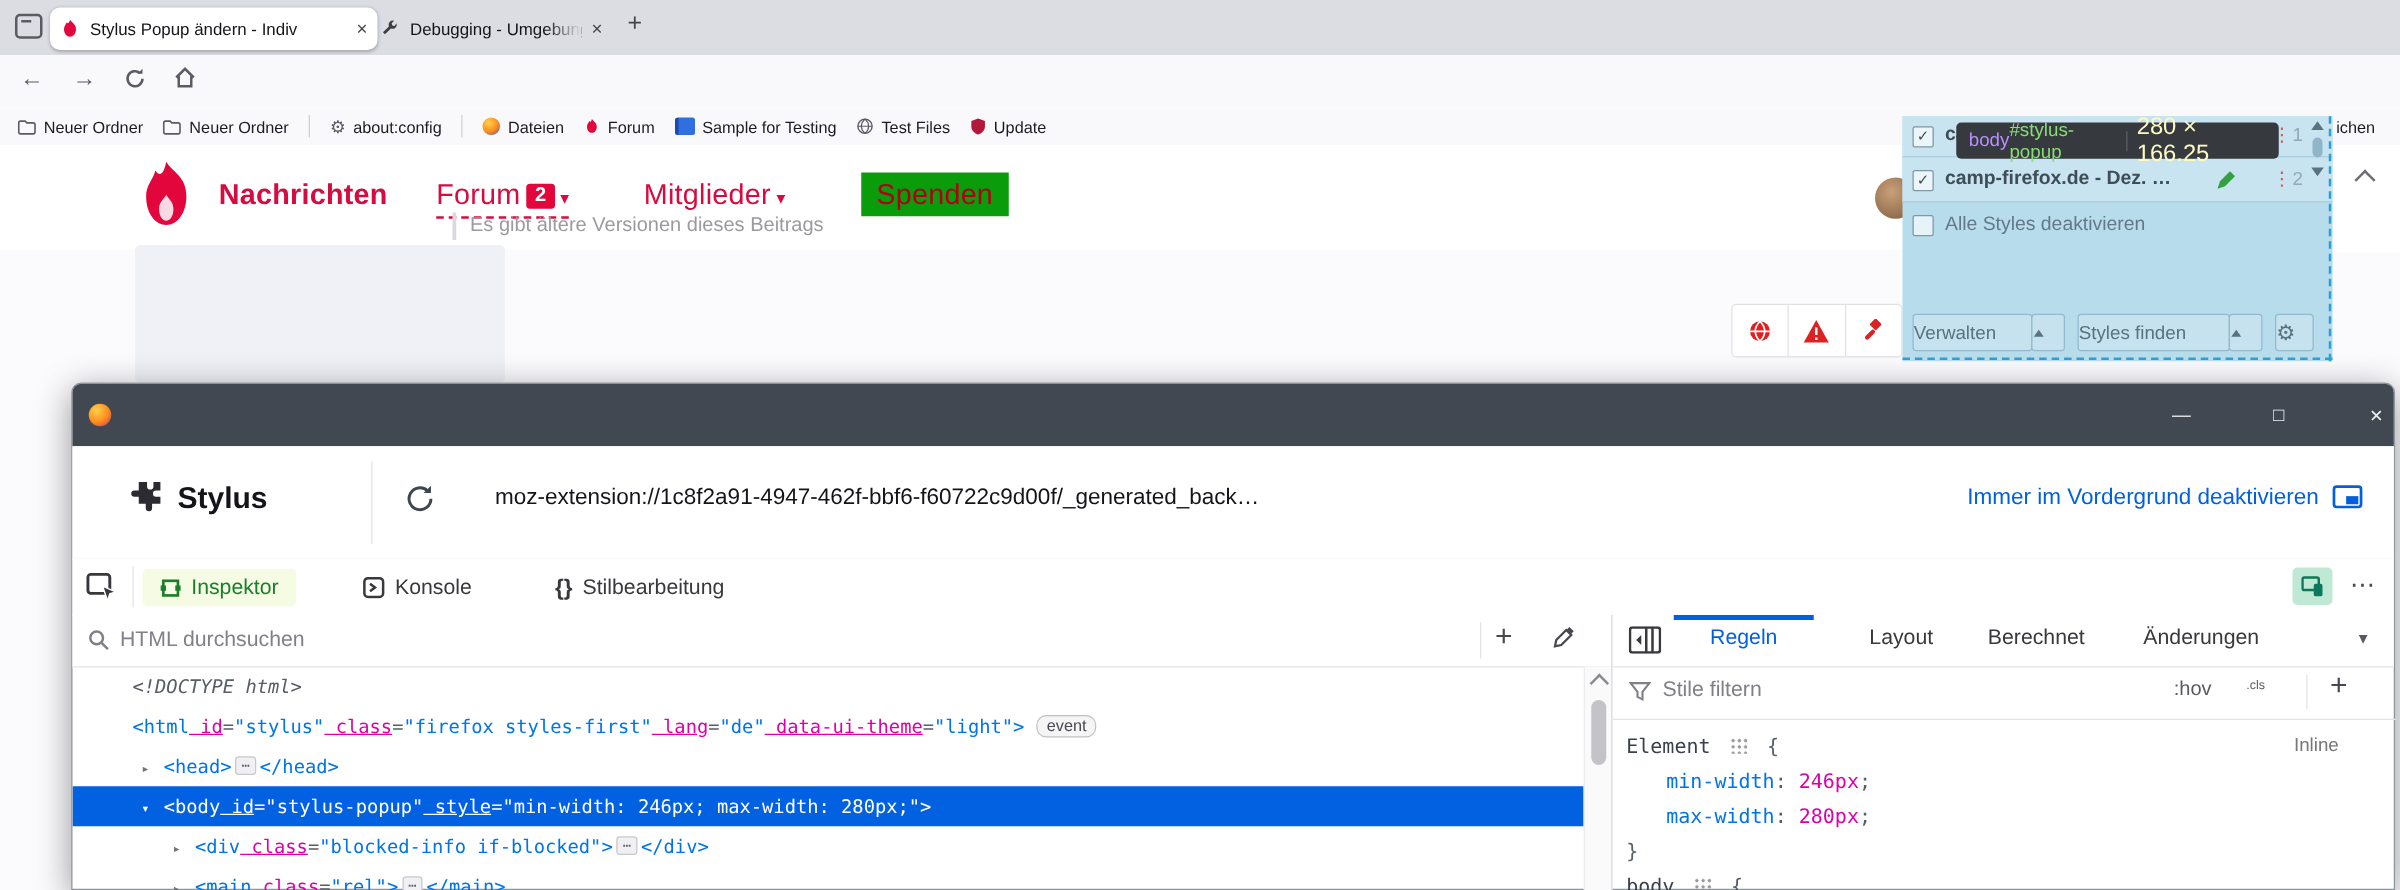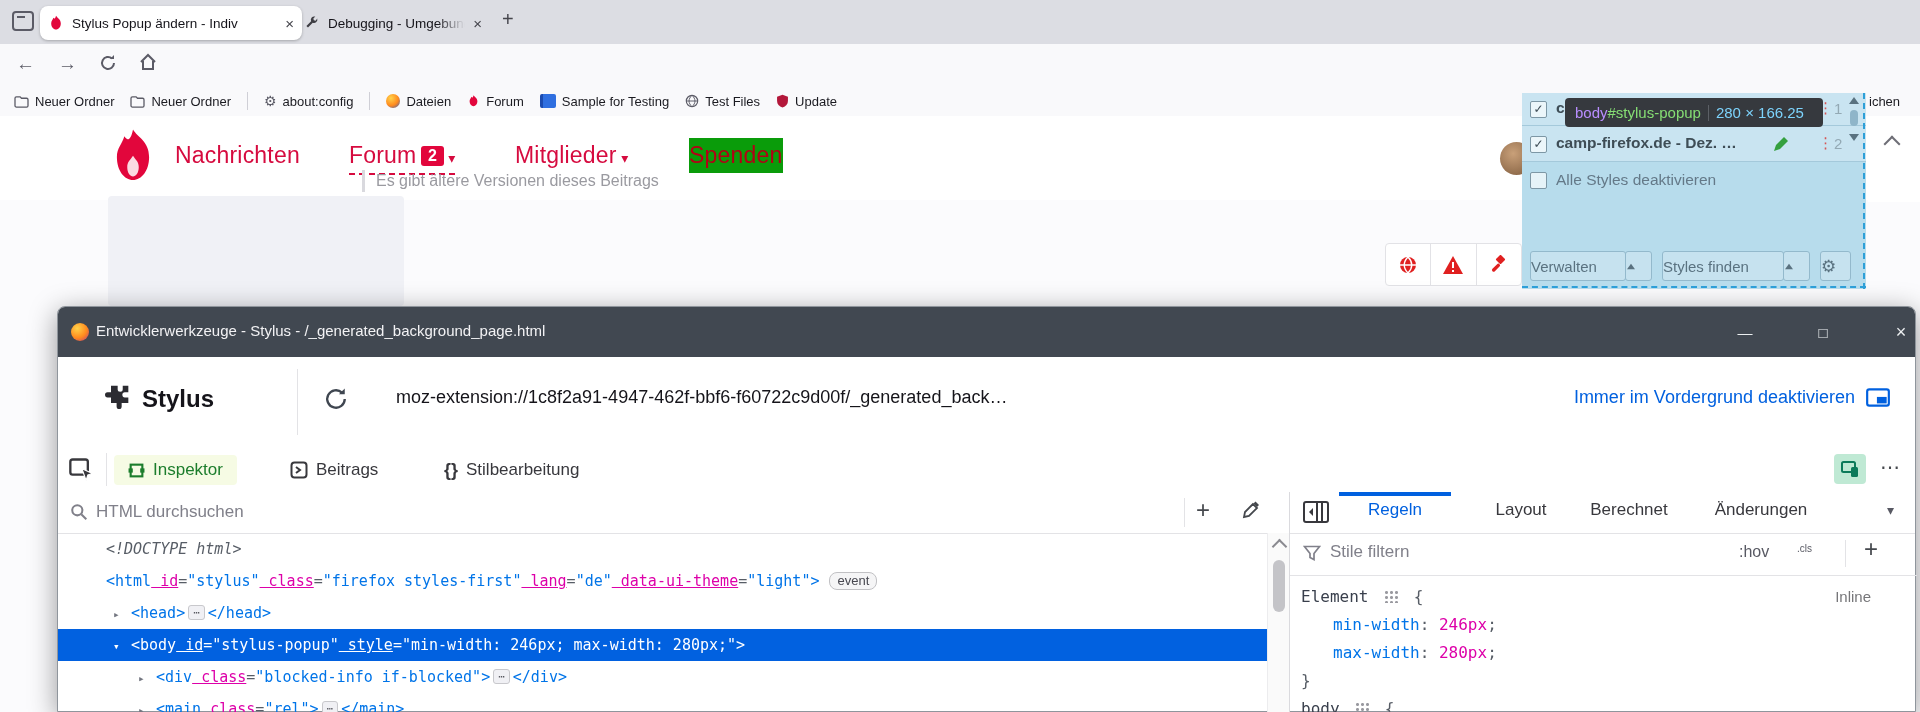--- a/index.html
+++ b/index.html
@@ -241,31 +241,31 @@
       </span>
     <span class="abs" style="left:1869px;top:8px;font-size:13px;color:#1b1b21;">ichen</span>
   </div>
 
   <div class="abs" style="left:0;top:116px;width:1920px;height:596px;background:#fff;">
     <div class="abs" style="left:0;top:84px;width:1920px;height:512px;background:#fbfbfd;"></div>
     <svg class="abs" style="left:110px;top:12px;" width="46" height="58" viewBox="0 0 40 50">
         <path d="M20 1c4 7 14 10 14 24 0 12-6.5 20-14 20S6 37 6 25C6 17 10.5 14 12.5 7 15 11 18 11 20 1z" fill="#e2063c"></path>
         <path d="M20 24c2.5 4 5 5 5 10s-2.5 8-5 8-5-3-5-8 2.5-6 5-10z" fill="#fff" opacity=".85"></path>
       </svg>
-    <span class="abs fnav" style="left:175px;top:26px;">Nachrichten</span>
+    <span class="abs fnav" style="left:175px;top:26px;font-weight:bold;">Nachrichten</span>
     <span class="abs" style="left:349px;top:26px;border-bottom:2px dashed #d60b3f;padding-bottom:4px;">
       <span class="fnav">Forum</span>
       <span class="badge2">2</span>
       <span class="fcaret">▾</span>
     </span>
     <span class="abs" style="left:515px;top:26px;">
       <span class="fnav">Mitglieder</span>
       <span class="fcaret">▾</span>
     </span>
-    <span class="abs" style="left:689px;top:22px;background:#0a9c0a;padding:4px 0;">
+    <span class="abs" style="left:689px;top:22px;background:#0a9c0a;padding:4px 12px;">
       <span class="fnav" style="color:#b30016;">Spenden</span>
     </span>
     <div class="abs" style="left:1500px;top:26px;width:33px;height:33px;border-radius:50%;background:radial-gradient(circle at 40% 35%,#c9a079,#7d5a3c);"></div>
 
     <div class="abs" style="left:362px;top:54px;width:3px;height:22px;background:#d9d9de;"></div>
     <span class="abs" style="left:376px;top:56px;font-size:16px;color:#9a9aa0;">Es gibt ältere Versionen dieses Beitrags</span>
 
     <div class="abs" style="left:108px;top:80px;width:296px;height:110px;background:#f0f1f6;border-radius:4px;"></div>
 
     <div class="abs" style="left:1385px;top:127px;width:135px;height:41px;display:flex;border:1px solid #e2e2e6;border-radius:4px;background:#fff;">
@@ -291,21 +291,20 @@
     </div>
 
     <div class="abs" style="left:1868px;top:6px;width:52px;height:80px;background:#fff;">
       <div style="width:10px;height:10px;border-left:2px solid #6e6e76;border-top:2px solid #6e6e76;transform:rotate(45deg);margin:16px 0 0 18px;"></div>
     </div>
   </div>
 
   <div class="dtwin">
     <div class="dt-titlebar">
       <div class="abs" style="left:13px;top:16px;width:18px;height:18px;border-radius:50%;background:radial-gradient(circle at 35% 30%,#ffd24a,#ff8a1e 55%,#b5337f);"></div>
-      <span class="dt-title">Entwicklerwerkzeuge - Stylus - /_generated_background_page.html</span>
       <span class="wctl" style="left:1672px;">—</span>
       <span class="wctl" style="left:1750px;">□</span>
       <span class="wctl" style="left:1828px;font-size:18px;">×</span>
     </div>
 
     <div class="dt-header">
       <svg class="abs" style="left:41px;top:26px;" width="32" height="32" viewBox="0 0 24 24">
           <path d="M9 2h5v2.6a1.9 1.9 0 0 0 3.8 0V2H22v5h-2.6a1.9 1.9 0 0 0 0 3.8H22V15h-5v2.6a1.9 1.9 0 0 1-3.8 0V15H9v-4.2H6.4a1.9 1.9 0 0 1 0-3.8H9z" fill="#2b2b31"></path>
         </svg>
       <span class="abs" style="left:84px;top:28px;font-size:24px;font-weight:bold;color:#15141a;">Stylus</span>
@@ -334,21 +333,21 @@
             <rect x="0.5" y="6" width="4" height="4" fill="#1c7d2c"></rect>
             <rect x="11.5" y="6" width="4" height="4" fill="#1c7d2c"></rect>
           </svg>
         <span>Inspektor</span>
       </div>
       <div class="dt-tool" style="left:232px;">
         <svg width="18" height="18" viewBox="0 0 18 18">
             <rect x="1.5" y="1.5" width="15" height="15" rx="3" stroke="#38383d" stroke-width="2" fill="none"></rect>
             <path d="M6 6l4 3-4 3" stroke="#38383d" stroke-width="2" fill="none"></path>
           </svg>
-        <span>Beitrags</span>
+        <span>Konsole</span>
       </div>
       <div class="dt-tool" style="left:386px;">
         <span style="font-weight:bold;font-size:18px;color:#38383d;">{}</span>
         <span>Stilbearbeitung</span>
       </div>
       <div class="abs" style="left:1776px;top:7px;width:32px;height:30px;background:#bfe9d4;border-radius:4px;display:flex;align-items:center;justify-content:center;">
         <svg width="18" height="18" viewBox="0 0 18 18">
             <rect x="1" y="2" width="13" height="10" rx="1.5" stroke="#0c7a5a" stroke-width="2" fill="none"></rect>
             <rect x="10" y="7" width="7" height="10" rx="1.5" fill="#0c7a5a"></rect>
           </svg>
@@ -438,21 +437,21 @@
     <div class="abs" style="left:326px;top:4px;">
       <div class="tri-up" style="margin-left:1px;"></div>
       <div style="width:8px;height:16px;background:#8fb5c9;border-radius:4px;margin:6px 0 0 2px;"></div>
       <div class="tri-up" style="transform:rotate(180deg);margin:8px 0 0 1px;"></div>
     </div>
 
     <div class="abs" style="left:43px;top:5px;width:258px;height:29px;background:#36393e;border-radius:4px;display:flex;align-items:center;padding:0 10px;gap:7px;box-sizing:border-box;z-index:5;">
       <span style="font-size:15px;color:#b98eff;">body</span>
         <span style="font-size:15px;color:#86de74;margin-left:-7px;">#stylus-popup</span>
       <span style="width:1px;height:16px;background:#5c6066;"></span>
-      <span style="font-size:15px;color:#7dd3fc;">280 × 166.25</span>
+      <span style="font-size:19px;color:#fef9c3;">280 × 166.25</span>
     </div>
     <div class="sprow" style="top:69px;height:36px;">
       <span class="chk" style="left:8px;top:10px;"></span>
       <span class="sptxt" style="position:absolute;left:34px;top:9px;">Alle Styles deaktivieren</span>
     </div>
     <div class="spbtn" style="left:8px;top:158px;width:96px;">
         <span>Verwalten</span>
       </div>
     <div class="spbtn" style="left:103px;top:158px;width:27px;">
         <div class="tri-up" style="transform:scale(.8);"></div>

